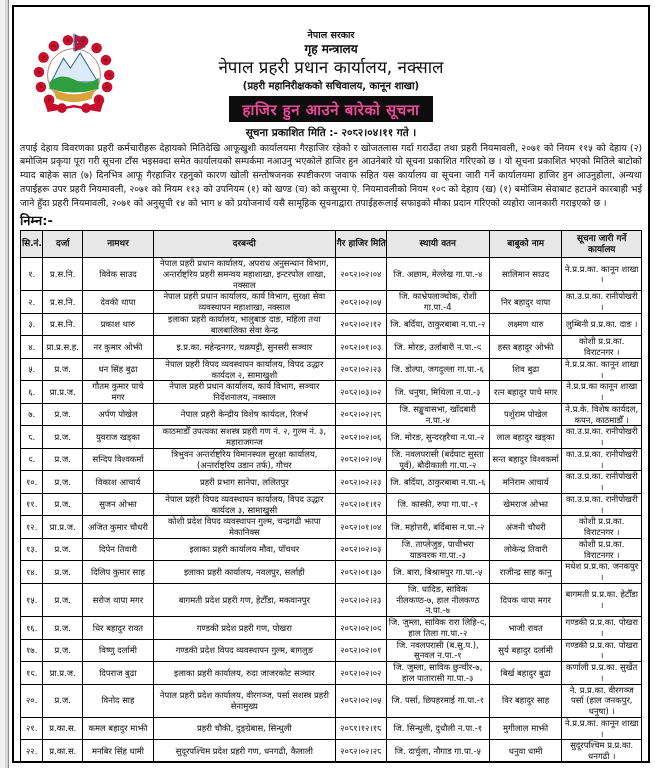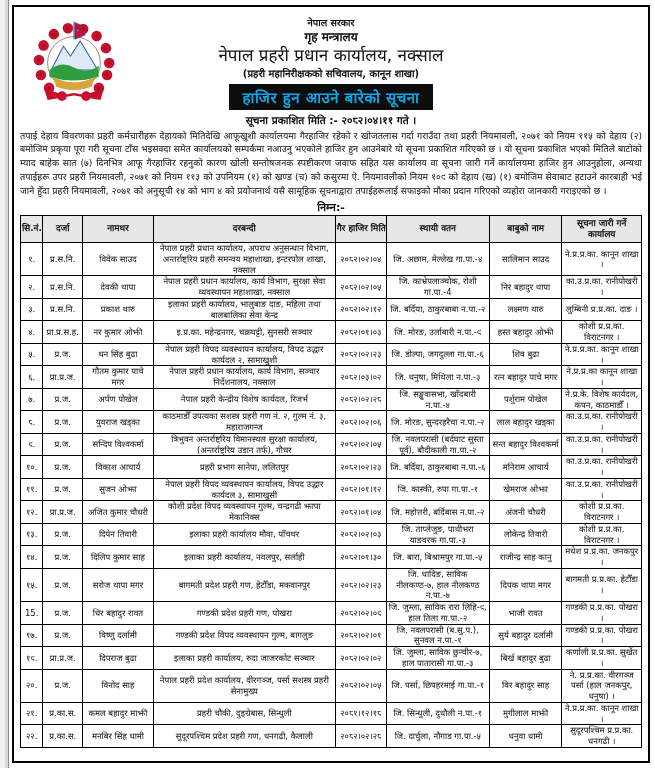--- a/index.html
+++ b/index.html
@@ -17,47 +17,47 @@
   }
   .scan-edge {
     position: absolute; left: 0; top: 0; bottom: 0; width: 9px;
     background: #f2f2f2;
     border-right: 1px solid #8a8a8a;
     box-shadow: inset -3px 0 0 #d8d8d8;
   }
   .doc {
     position: absolute; top: 5px; left: 12px; right: 5px; bottom: 5px;
     border: 2px solid #000;
-    padding: 8px 6px 4px 6px;
+    padding: 20px 6px 4px 6px;
     overflow: hidden;
     background: #fff;
   }
   .masthead { position: relative; text-align: center; padding-top: 2px; }
   .emblem {
     position: absolute; left: 10px; top: 4px;
     width: 88px; height: 88px;
   }
   .gov      { font-size: 9.5px;  font-weight: bold; line-height: 1.35; }
   .ministry { font-size: 12px;   font-weight: bold; line-height: 1.3; }
   .office   { font-size: 17px;   font-weight: normal; line-height: 1.25; }
   .dept     { font-size: 10px;   font-weight: bold; line-height: 1.4; }
   .banner {
     display: inline-block;
-    background: #0d0d0d; color: #0ea5e9;
+    background: #0d0d0d; color: #ec4899;
     font-size: 15px; font-weight: bold;
     padding: 3px 14px; margin-top: 3px;
     letter-spacing: 0.5px;
   }
   .pubdate { font-size: 10.5px; font-weight: bold; margin-top: 3px; }
   .para {
     font-size: 9.2px; line-height: 1.5;
     text-align: justify;
     margin-top: 2px;
   }
-  .nimna { text-align: center; font-size: 11px; font-weight: bold; margin: 1px 0 1px 0; }
+  .nimna { font-size: 13px; font-weight: bold; margin: 1px 0 1px 0; }
   table.notice {
     width: 100%;
     border-collapse: collapse;
     table-layout: fixed;
   }
   table.notice th, table.notice td {
     border: 1px solid #000;
     text-align: center;
     vertical-align: middle;
     padding: 0px 2px;
@@ -306,21 +306,21 @@
             <td class="col-sn">१५.</td>
             <td class="col-rank">प्र.ज.</td>
             <td class="col-name">सरोज थापा मगर</td>
             <td class="col-post">बागमती प्रदेश प्रहरी गण, हेटौँडा, मकवानपुर</td>
             <td class="col-date">२०८२।०२।२३</td>
             <td class="col-address">जि. धादिङ, साविक नीलकण्ठ-७, हाल नीलकण्ठ न.पा.-७</td>
             <td class="col-father">दिपक थापा मगर</td>
             <td class="col-office">बागमती प्र.प्र.का. हेटौँडा ।</td>
           </tr>
           <tr>
-            <td class="col-sn">15.</td>
+            <td class="col-sn">१६.</td>
             <td class="col-rank">प्र.ज.</td>
             <td class="col-name">धिर बहादुर रावत</td>
             <td class="col-post">गण्डकी प्रदेश प्रहरी गण, पोखरा</td>
             <td class="col-date">२०८२।०२।०९</td>
             <td class="col-address">जि. जुम्ला, साविक रारा लिहि-९, हाल तिला गा.पा.-२</td>
             <td class="col-father">भाजी रावत</td>
             <td class="col-office">गण्डकी प्र.प्र.का. पोखरा ।</td>
           </tr>
           <tr>
             <td class="col-sn">१७.</td>

